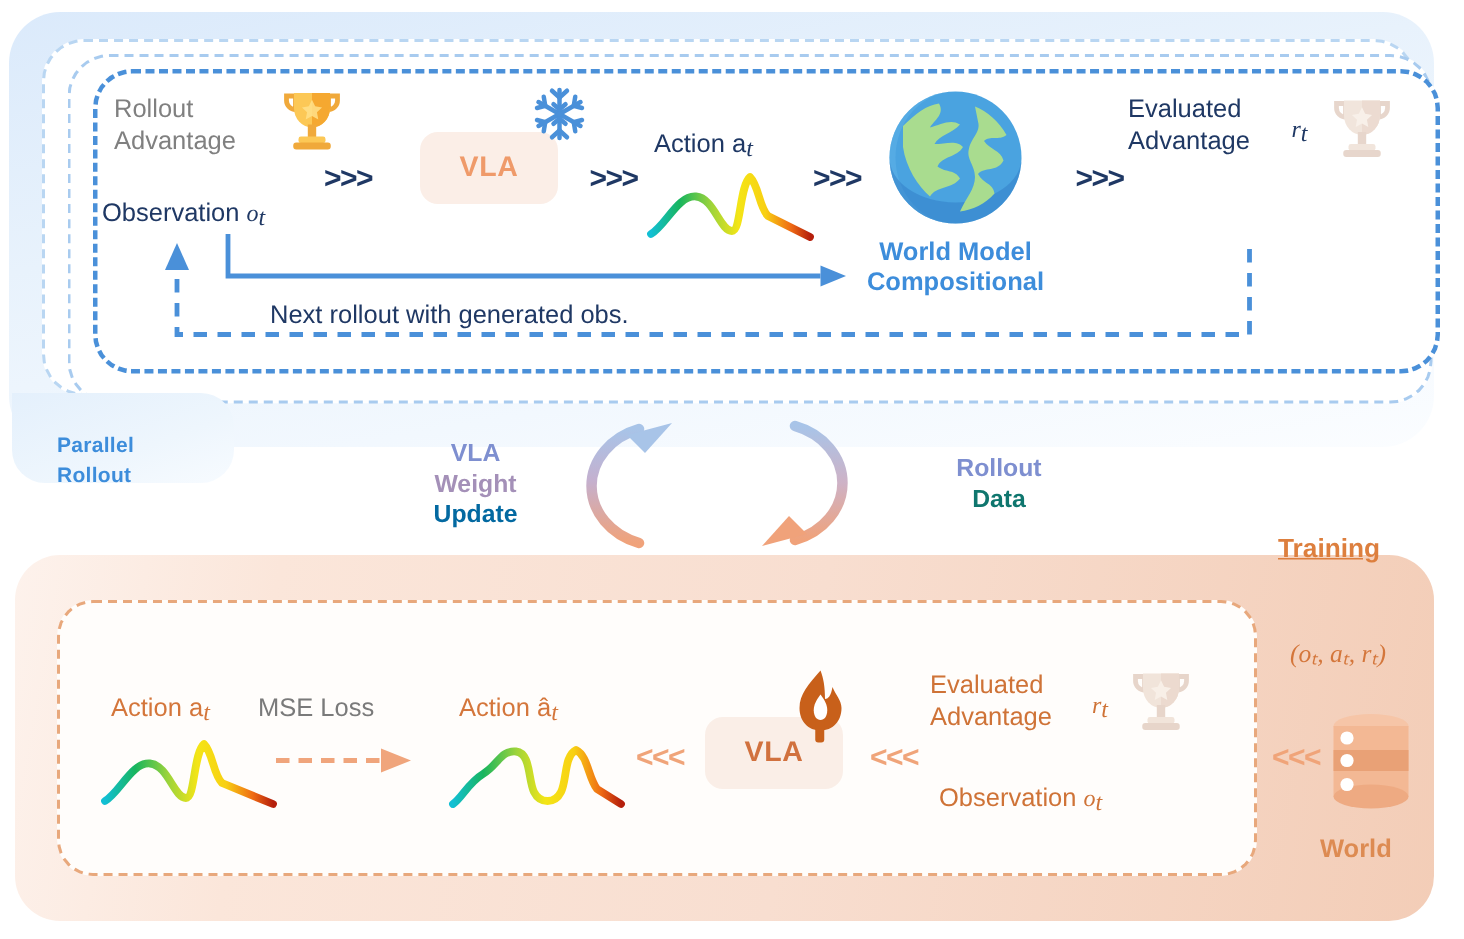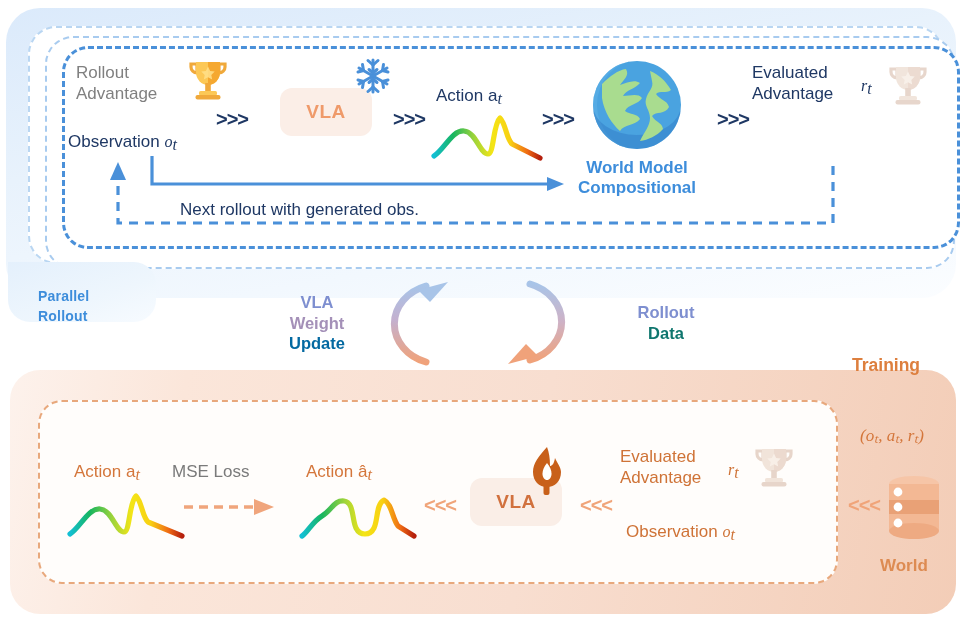--- a/index.html
+++ b/index.html
@@ -70,21 +70,21 @@
     left: 10px; top: 370px; width: 946px; height: 244px;
     border-radius: 30px;
     background: linear-gradient(100deg,#fdf2ec 0%, #fbe6da 18%, #f8ded0 55%, #f3cdb7 100%);
   }
   .train-inner {
     left: 38px; top: 400px; width: 800px; height: 184px;
     border: 2.6px dashed #e8a87c; border-radius: 24px;
     background: #fffdfb;
   }
   .training-title {
-    color:#dd7f3e; font-weight:bold; font-size:17.5px;
+    color:#dd7f3e; font-weight:bold; font-size:17.5px;text-decoration:underline;
   }
   .t-orange { color:#d4763b; font-size:17px; }
   .t-orange2 { color:#cf7337; font-size:17px; }
   .t-gray2 { color:#7a7a7a; font-size:17px; }
 
   
   .cycle-txt {
     font-weight:bold; font-size:16.5px; line-height:20.5px; text-align:center;
   }
   svg { display:block; overflow: visible; }

